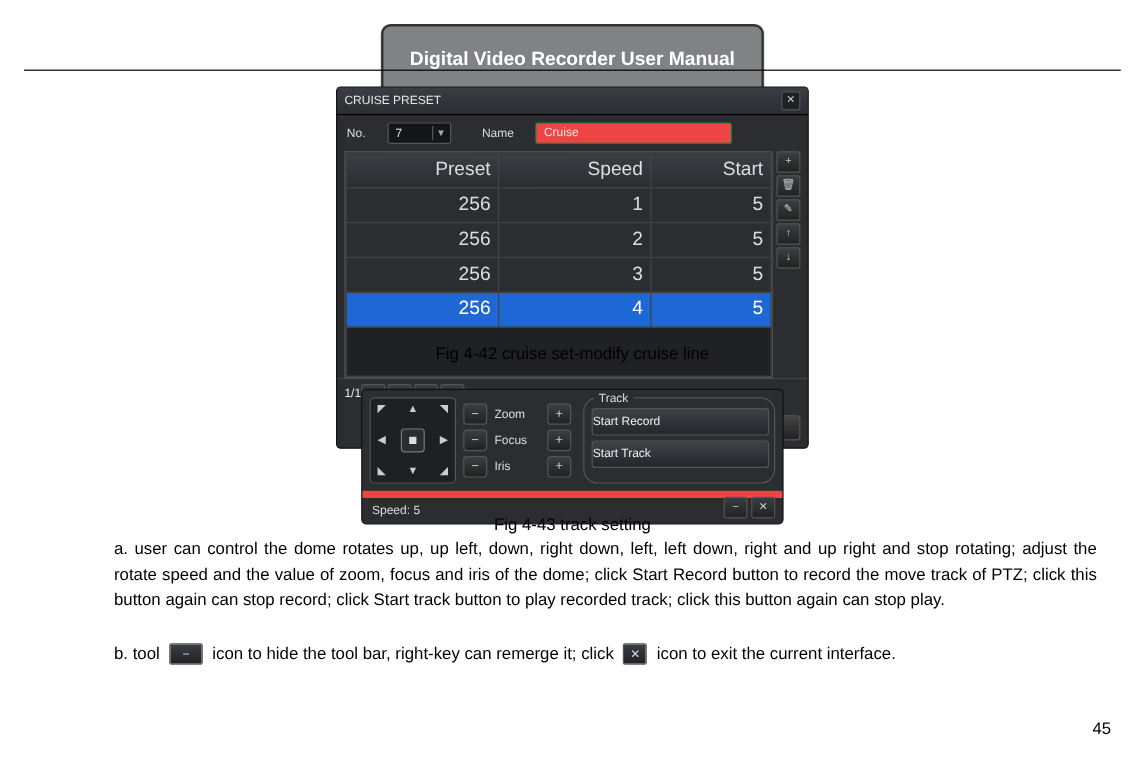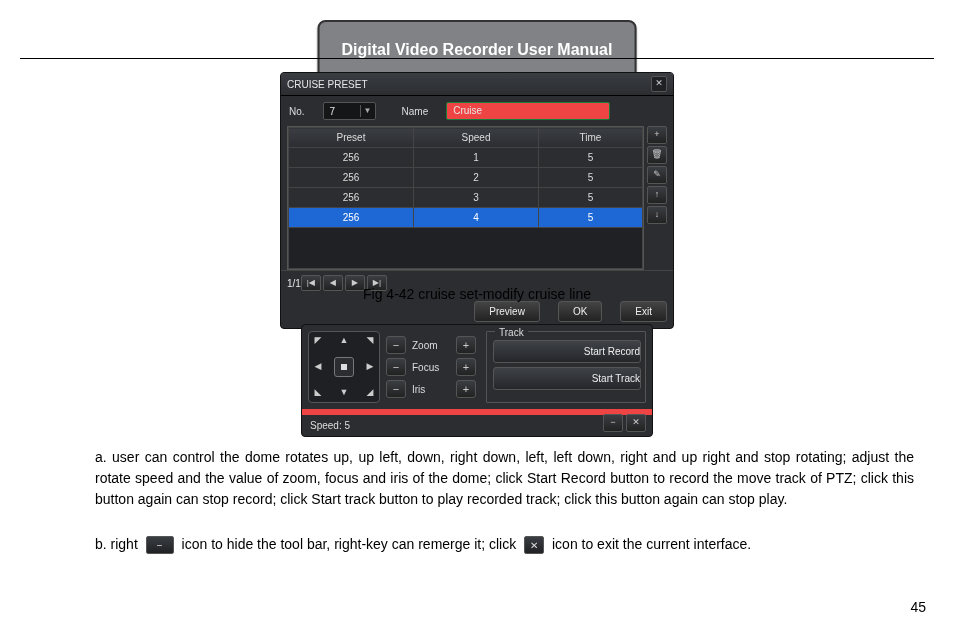--- a/index.html
+++ b/index.html
@@ -14,21 +14,21 @@
   .close-btn{width:14px;height:14px;border:1px solid #555;background:#1f2124;color:#ccc;font-size:9px;display:flex;align-items:center;justify-content:center;border-radius:2px;cursor:pointer}
   .row1{display:flex;align-items:center;gap:18px;padding:6px 8px}
   .lbl{font-size:10px;color:#ddd}
   .combo{display:flex;align-items:center;border:1px solid #555;background:#151618;border-radius:2px;height:16px}
   .combo .txt{padding:0 6px;min-width:24px}
   .combo .arrow{width:14px;border-left:1px solid #555;display:flex;align-items:center;justify-content:center;font-size:8px;color:#aaa}
   .inp{border:1px solid #15803d;background:#ef4444;border-radius:2px;height:16px;padding:0 6px;min-width:150px}
   .grid-wrap{display:flex;gap:3px;padding:0 6px}
   .grid{flex:1;border:1px solid #555}
   .grid table{width:100%;border-collapse:collapse}
-  .grid th,.grid td{border:1px solid #444;padding:2px 6px;text-align:center;font-weight:normal;background:#2b2d31;color:#ddd;height:14px;font-size:10px}
+  .grid th,.grid td{border:1px solid #444;padding:2px 6px;text-align:right;font-weight:normal;background:#2b2d31;color:#ddd;height:14px;font-size:16px}
   .grid th{background:linear-gradient(#3a3d42,#2b2d31)}
   .grid tr.sel td{background:#1e68d6;color:#fff}
   .grid tr.blank td{height:36px;background:#1f2124}
   .side-btns{display:flex;flex-direction:column;gap:2px}
   .side-btn{width:18px;height:16px;border:1px solid #555;background:linear-gradient(#3a3d42,#222);color:#ccc;font-size:9px;display:flex;align-items:center;justify-content:center;border-radius:2px;cursor:pointer}
   .pager{display:flex;justify-content:flex-start;align-items:center;padding:4px 6px;border-top:1px solid #444}
   .pager-ctrl{display:flex;gap:2px}
   .pager-btn{width:18px;height:14px;border:1px solid #555;background:linear-gradient(#3a3d42,#222);color:#ccc;font-size:8px;display:flex;align-items:center;justify-content:center;border-radius:2px;cursor:pointer}
   .dlg-buttons{display:flex;justify-content:flex-end;gap:18px;padding:6px}
   .dlg-btn{border:1px solid #555;background:linear-gradient(#444,#222);color:#eee;font-size:10px;padding:2px 14px;border-radius:3px;cursor:pointer}
@@ -39,23 +39,23 @@
   .dlg2{top:324px;width:350px}
   .dlg2-body{display:flex;align-items:stretch;padding:6px;gap:6px}
   .dpad-box{width:70px;height:70px;border:1px solid #555;border-radius:4px;background:#1e2023;position:relative}
   .dpad-btn{position:absolute;width:14px;height:14px;display:flex;align-items:center;justify-content:center;color:#ccc;font-size:9px;cursor:pointer}
   .dpad-center{position:absolute;left:50%;top:50%;transform:translate(-50%,-50%);width:18px;height:18px;border:1px solid #777;border-radius:3px;background:#2b2d31;display:flex;align-items:center;justify-content:center;cursor:pointer}
   .dpad-center::after{content:"";width:6px;height:6px;background:#ddd}
   .zf-ctrls{display:flex;flex-direction:column;gap:4px;justify-content:center}
   .zf-row{display:flex;align-items:center;gap:6px}
   .zf-btn{width:18px;height:16px;border:1px solid #555;background:linear-gradient(#3a3d42,#222);color:#ccc;font-size:11px;display:flex;align-items:center;justify-content:center;border-radius:3px;cursor:pointer}
   .zf-lbl{min-width:38px;text-align:left;font-size:10px;color:#ddd}
-  .track-group{border:1px solid #555;border-radius:1px;padding:4px 6px 6px;position:relative;flex:1;margin-left:4px}
+  .track-group{border:1px solid #555;border-radius:12px;padding:4px 6px 6px;position:relative;flex:1;margin-left:4px}
   .track-group .legend{position:absolute;top:-7px;left:8px;background:#2b2d31;padding:0 4px;font-size:10px;color:#ddd}
-  .track-btn{display:block;width:100%;border:1px solid #555;background:linear-gradient(#3f4247,#24262a);color:#eee;font-size:10px;padding:3px 0;border-radius:3px;margin-top:4px;cursor:pointer;text-align:right}
+  .track-btn{display:block;width:100%;border:1px solid #555;background:linear-gradient(#3f4247,#24262a);color:#eee;font-size:10px;padding:3px 0;border-radius:3px;margin-top:4px;cursor:pointer;text-align:left}
   .corner-btns{position:absolute;right:6px;bottom:4px;display:flex;gap:3px}
   .speed-bar{padding:3px 8px;border-top:6px solid #ef4444;font-size:10px;color:#ddd}
   
   .inline-icon{display:inline-flex;vertical-align:middle;width:26px;height:16px;border:1px solid #555;border-radius:2px;background:linear-gradient(#3a3d42,#1f2124);color:#ddd;align-items:center;justify-content:center;font-size:10px;margin:0 4px}
   .page-num{position:absolute;right:28px;bottom:18px;font-size:14px}
 </style>
 </head>
 <body>
 
 <div class="page">
@@ -76,21 +76,21 @@
       <span class="lbl" style="margin-left:8px">Name</span>
       <div class="inp">Cruise</div>
     </div>
     <div class="grid-wrap">
       <div class="grid">
         <table>
           <thead>
               <tr>
             <th>Preset</th>
             <th>Speed</th>
-            <th>Time</th>
+            <th>Start</th>
           </tr>
             </thead>
           <tbody>
             <tr>
                 <td>256</td>
                 <td>1</td>
                 <td>5</td>
               </tr>
             <tr>
                 <td>256</td>
@@ -183,24 +183,25 @@
       <span>Speed:</span>
       <span> </span>
       <span>5</span>
     </div>
     <div class="corner-btns">
       <div class="side-btn">−</div>
       <div class="side-btn">✕</div>
     </div>
   </div>
 
+  <div class="caption" style="top:427px">Fig 4-43 track setting</div>
   <div class="body-text" style="top:447px">a. user can control the dome rotates up, up left, down, right down, left, left down, right and up right and stop rotating; adjust the rotate speed and the value of zoom, focus and iris of the dome; click Start Record button to record the move track of PTZ; click this button again can stop record; click Start track button to play recorded track; click this button again can stop play.</div>
 
   <div class="body-text" style="top:534px;text-align:left">
-    <span>b. right </span>
+    <span>b. tool </span>
     <span class="inline-icon">−</span>
     <span> icon to hide the tool bar, right-key can remerge it; click </span>
     <span class="inline-icon" style="width:18px">✕</span>
     <span> icon to exit the current interface.</span>
   </div>
 
   <div class="page-num">45</div>
 </div>
 
 </body></html>

